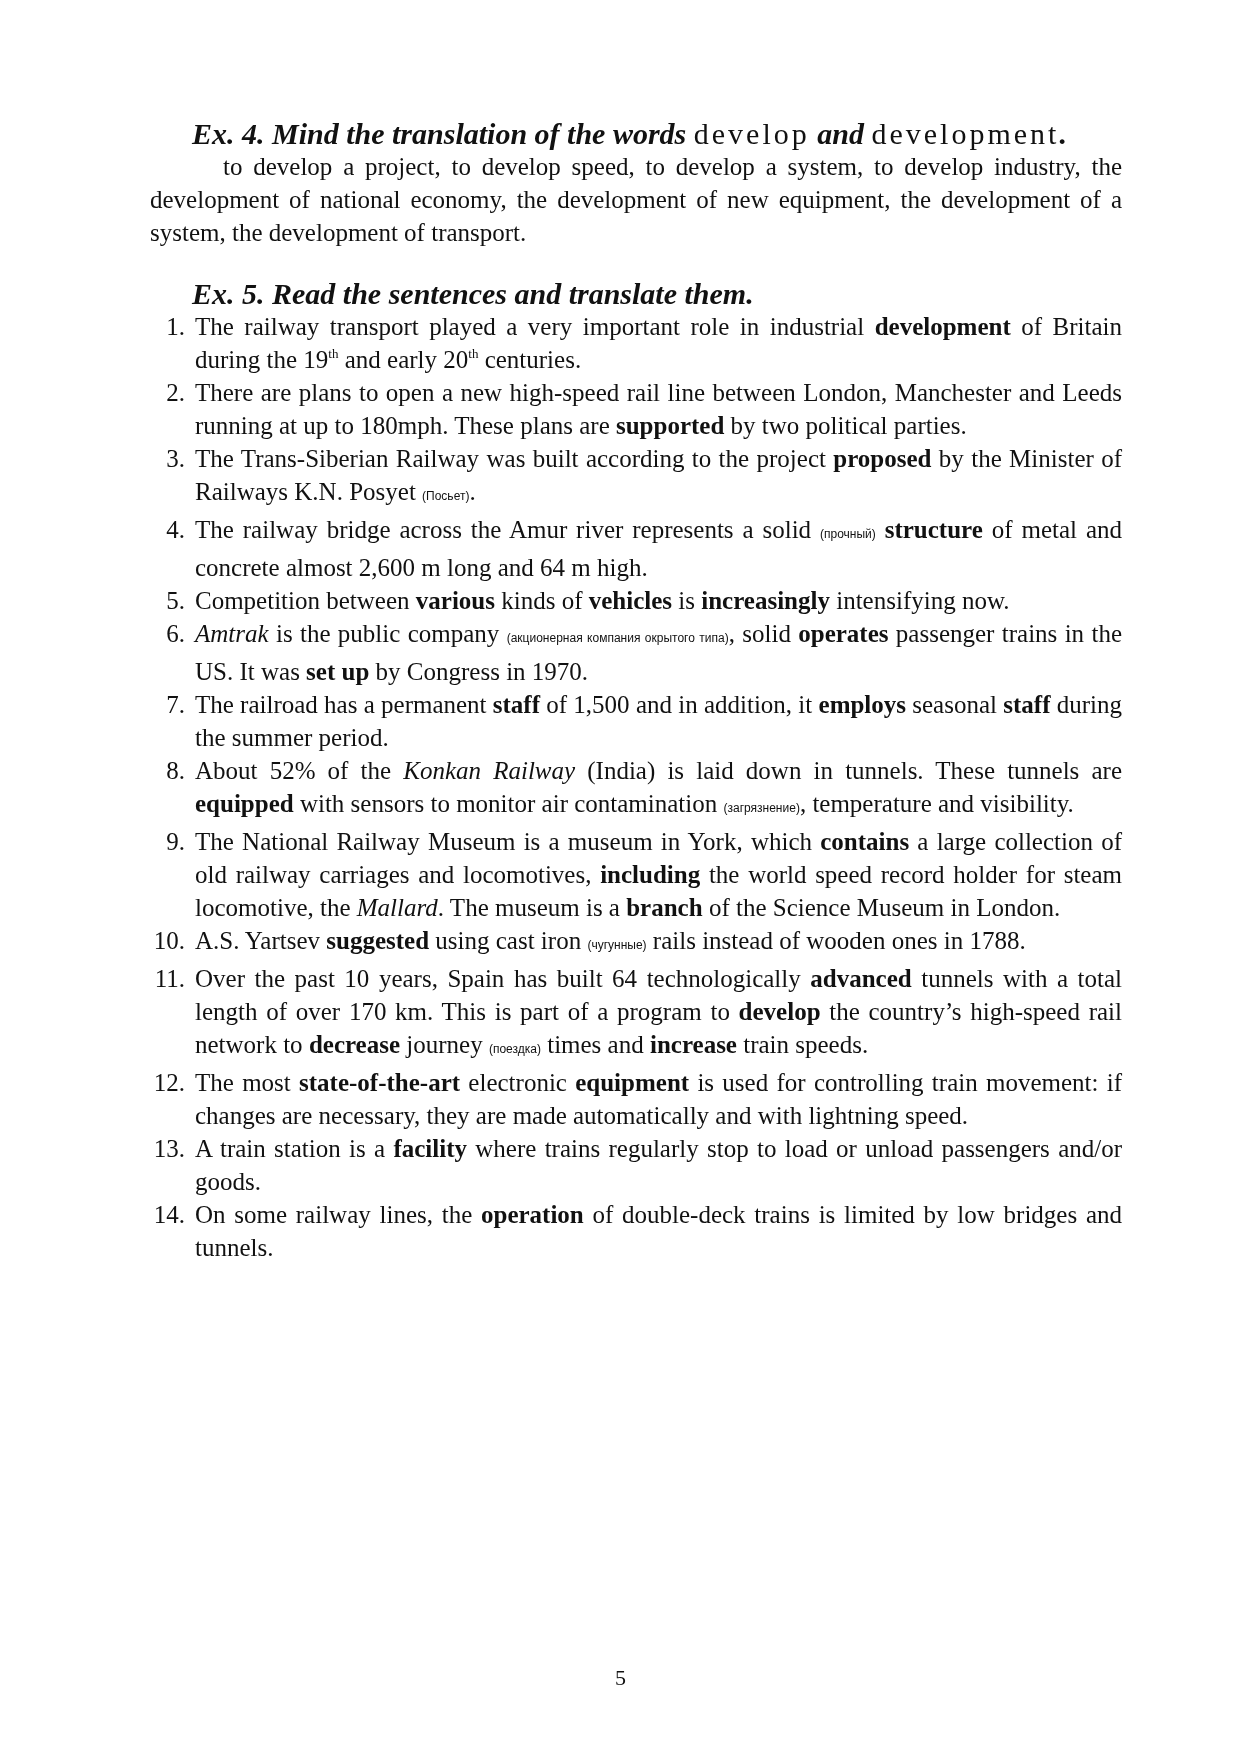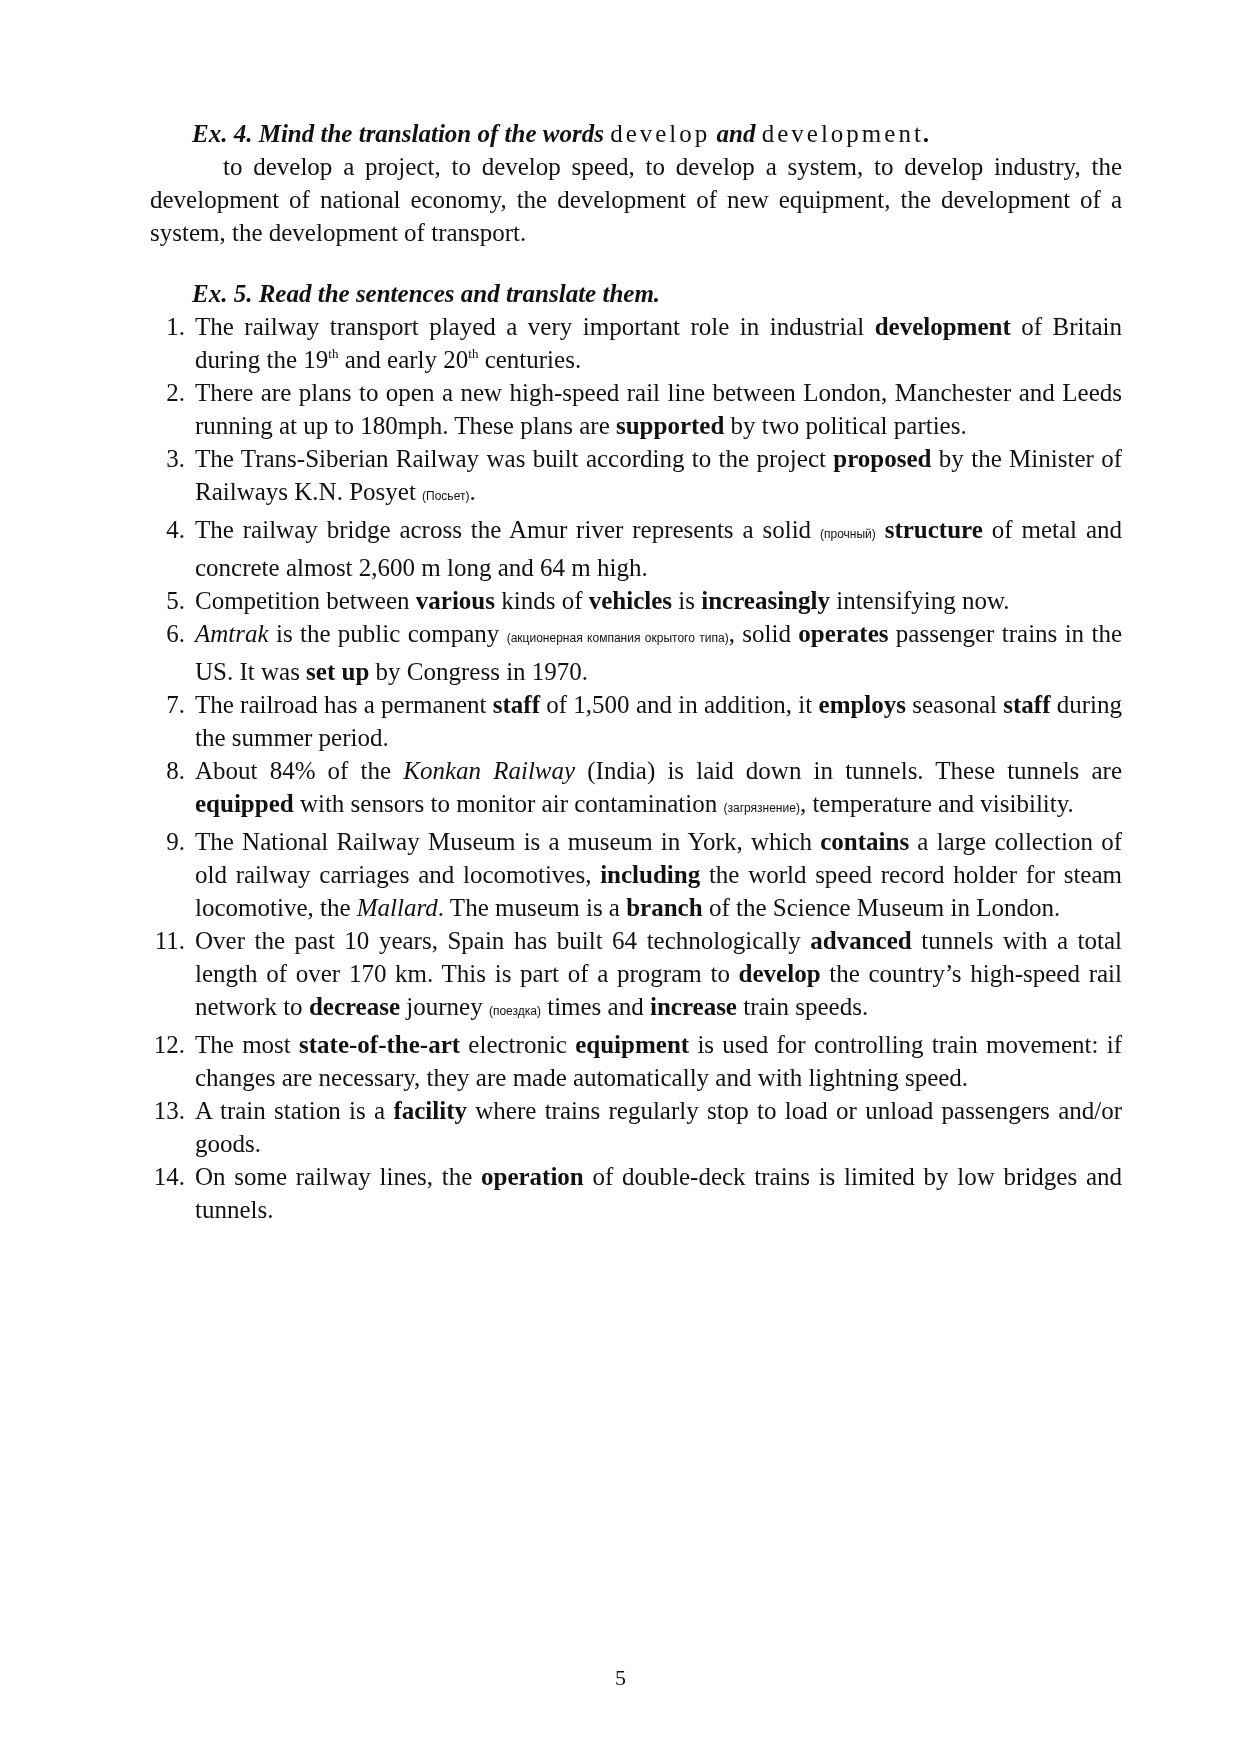--- a/index.html
+++ b/index.html
@@ -1,20 +1,20 @@
 <!DOCTYPE html>
 <html><head>
 <meta charset="utf-8">
 <style>
   html, body { margin: 0; padding: 0; background: #ffffff; }
   body { width: 1241px; height: 1755px; position: relative; overflow: hidden;
          font-family: "Liberation Serif", "DejaVu Serif", serif; color: #111; }
   .page { position: absolute; left: 119px; top: 117px; width: 1003px; }
   .line-block { font-size: 25px; line-height: 33px; text-align: justify; margin-left: 31px; }
-  .ex-title { font-weight: bold; font-style: italic; padding-left: 73px; font-size: 25px; line-height: 33px; }
+  .ex-title { font-weight: bold; font-style: italic; padding-left: 73px; font-size: 30px; line-height: 33px; }
   .spaced { font-style: normal; font-weight: normal; letter-spacing: 3px; }
   .para-indent { text-indent: 73px; }
   .gap { height: 28px; }
   ol.items { list-style: none; margin: 0; padding: 0; }
   ol.items li { position: relative; padding-left: 76px; font-size: 25px; line-height: 33px; text-align: justify; }
   .num { position: absolute; left: 0; width: 66px; text-align: right; }
   b { font-weight: bold; }
   i { font-style: italic; }
   .ru { font-family: "Liberation Sans", "DejaVu Sans", sans-serif; font-size: 12px; }
   sup { font-size: 13px; line-height: 0; vertical-align: 10px; }
@@ -39,22 +39,23 @@
   <div class="ex-title">Ex. 5. Read the sentences and translate them.</div>
 
   <ol class="items" id="ex5-list">
       <li><span class="num">1.</span><span>The railway transport played a very important role in industrial </span><b>development</b><span> of Britain during the 19</span><sup>th</sup><span> and early 20</span><sup>th</sup><span> centuries.</span></li>
       <li><span class="num">2.</span><span>There are plans to open a new high-speed rail line between London, Manchester and Leeds running at up to 180mph. These plans are </span><b>supported</b><span> by two political parties.</span></li>
       <li><span class="num">3.</span><span>The Trans-Siberian Railway was built according to the project </span><b>proposed</b><span> by the Minister of Railways K.N. Posyet </span><span class="ru">(Посьет)</span><span>.</span></li>
       <li><span class="num">4.</span><span>The railway bridge across the Amur river represents a solid </span><span class="ru">(прочный)</span><span> </span><b>structure</b><span> of metal and concrete almost 2,600 m long and 64 m high.</span></li>
       <li><span class="num">5.</span><span>Competition between </span><b>various</b><span> kinds of </span><b>vehicles</b><span> is </span><b>increasingly</b><span> intensifying now.</span></li>
       <li><span class="num">6.</span><i>Amtrak</i><span> is the public company </span><span class="ru">(акционерная компания окрытого типа)</span><span>, solid </span><b>operates</b><span> passenger trains in the US. It was </span><b>set up</b><span> by Congress in 1970.</span></li>
       <li><span class="num">7.</span><span>The railroad has a permanent </span><b>staff</b><span> of 1,500 and in addition, it </span><b>employs</b><span> seasonal </span><b>staff</b><span> during the summer period.</span></li>
-      <li><span class="num">8.</span><span>About 84% of the </span><i>Konkan Railway</i><span> (India) is laid down in tunnels. These tunnels are </span><b>equipped</b><span> with sensors to monitor air contamination </span><span class="ru">(загрязнение)</span><span>, temperature and visibility.</span></li>
+      <li><span class="num">8.</span><span>About 52% of the </span><i>Konkan Railway</i><span> (India) is laid down in tunnels. These tunnels are </span><b>equipped</b><span> with sensors to monitor air contamination </span><span class="ru">(загрязнение)</span><span>, temperature and visibility.</span></li>
       <li><span class="num">9.</span><span>The National Railway Museum is a museum in York, which </span><b>contains</b><span> a large collection of old railway carriages and locomotives, </span><b>including</b><span> the world speed record holder for steam locomotive, the </span><i>Mallard</i><span>. The museum is a </span><b>branch</b><span> of the Science Museum in London.</span></li>
+      <li><span class="num">10.</span><span>A.S. Yartsev </span><b>suggested</b><span> using cast iron </span><span class="ru">(чугунные)</span><span> rails instead of wooden ones in 1788.</span></li>
       <li><span class="num">11.</span><span>Over the past 10 years, Spain has built 64 technologically </span><b>advanced</b><span> tunnels with a total length of over 170 km. This is part of a program to </span><b>develop</b><span> the country’s high-speed rail network to </span><b>decrease</b><span> journey </span><span class="ru">(поездка)</span><span> times and </span><b>increase</b><span> train speeds.</span></li>
       <li><span class="num">12.</span><span>The most </span><b>state-of-the-art</b><span> electronic </span><b>equipment</b><span> is used for controlling train movement: if changes are necessary, they are made automatically and with lightning speed.</span></li>
       <li><span class="num">13.</span><span>A train station is a </span><b>facility</b><span> where trains regularly stop to load or unload passengers and/or goods.</span></li>
       <li><span class="num">14.</span><span>On some railway lines, the </span><b>operation</b><span> of double-deck trains is limited by low bridges and tunnels.</span></li>
     </ol>
 </div>
 
 <div class="page-number">5</div>
 
 </body></html>

